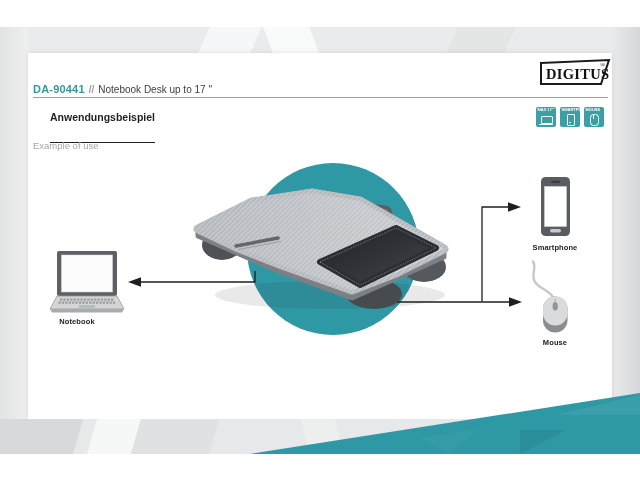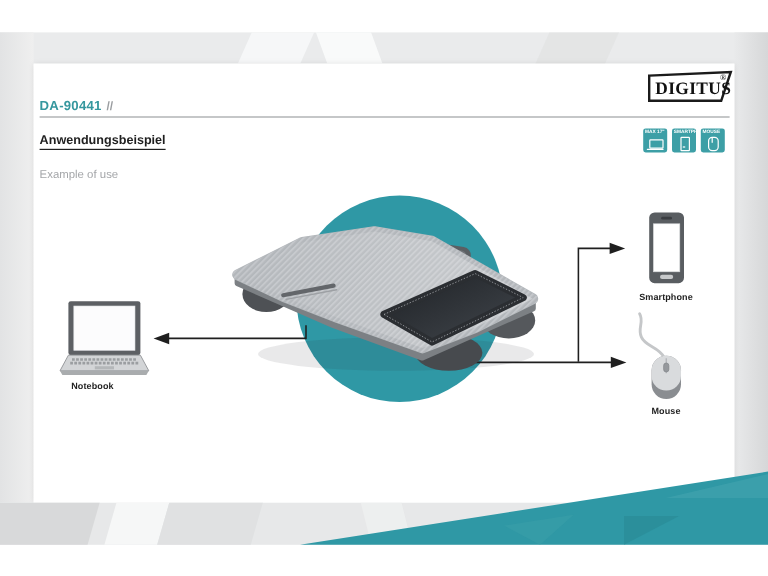--- a/index.html
+++ b/index.html
@@ -24,22 +24,22 @@
   .card{position:absolute;left:28px;top:53px;width:584px;height:366px;background:#ffffff;
         box-shadow:0 0 5px rgba(0,0,0,.10);}
 
   
   .logo-svg{position:absolute;left:538px;top:57px;width:74px;height:30px;}
   .title-row{position:absolute;left:33px;top:83px;display:flex;align-items:baseline;gap:4px;white-space:nowrap;}
   .code{color:var(--code_teal,#36979e);font-size:11px;font-weight:bold;letter-spacing:.2px;}
   .sep{color:#9a9da0;font-size:10px;font-weight:bold;}
   .ptitle{color:#3b3d3f;font-size:10px;}
   .hrule{position:absolute;left:33px;top:97px;width:575px;height:1px;background:#9fa2a5;}
-  .heading-de{position:absolute;left:33px;top:111px;font-size:10.5px;font-weight:bold;color:#1f1f1f;
-              border-bottom:1px solid #1f1f1f;padding-bottom:1px;}
+  .heading-de{position:absolute;left:50px;top:111px;font-size:10.5px;font-weight:bold;color:#1f1f1f;
+              border-bottom:1px solid #1f1f1f;padding-bottom:19px;}
   .heading-en{position:absolute;left:33px;top:140px;font-size:9.5px;font-weight:400;color:#a4a6a9;}
 
   
   .badge{position:absolute;top:107px;width:20px;height:20px;background:var(--badge_teal,#3d9fa6);
          border-radius:2px;overflow:hidden;}
   .badge .blabel{position:absolute;left:1.5px;top:1px;font-size:4px;line-height:4px;font-weight:bold;
                  color:#fff;letter-spacing:0;white-space:nowrap;}
   .badge .laptop{position:absolute;left:4.5px;top:8.5px;width:10px;height:6px;border:1px solid #fff;border-radius:1px;}
   .badge .laptop-base{position:absolute;left:3px;top:16.5px;width:14px;height:1.5px;background:#fff;border-radius:1px;}
   .badge .phone{position:absolute;left:6.5px;top:6.5px;width:6px;height:10.5px;border:1px solid #fff;border-radius:1px;}
@@ -69,20 +69,21 @@
 
   <svg class="logo-svg" viewBox="0 0 74 30">
     <polygon points="3,6 71,3 63,27 3,27" fill="#ffffff" stroke="#1b1b1b" stroke-width="2"></polygon>
     <text x="8" y="21.5" font-family="Liberation Serif, serif" font-weight="bold" font-size="14.5" fill="#111" letter-spacing="0.3">DIGITUS</text>
     <text x="62" y="10" font-family="Liberation Serif, serif" font-size="7" fill="#111">®</text>
   </svg>
 
   <div class="title-row">
     <span class="code">DA-90441</span>
     <span class="sep">//</span>
+    <span class="ptitle">Notebook Desk up to 17 "</span>
   </div>
   <div class="hrule"></div>
 
   <div class="heading-de">Anwendungsbeispiel</div>
   <div class="heading-en">Example of use</div>
 
   <div class="badge" style="left:536px">
     <span class="blabel">MAX 17"</span>
     <div class="laptop"></div>
     <div class="laptop-base"></div>

